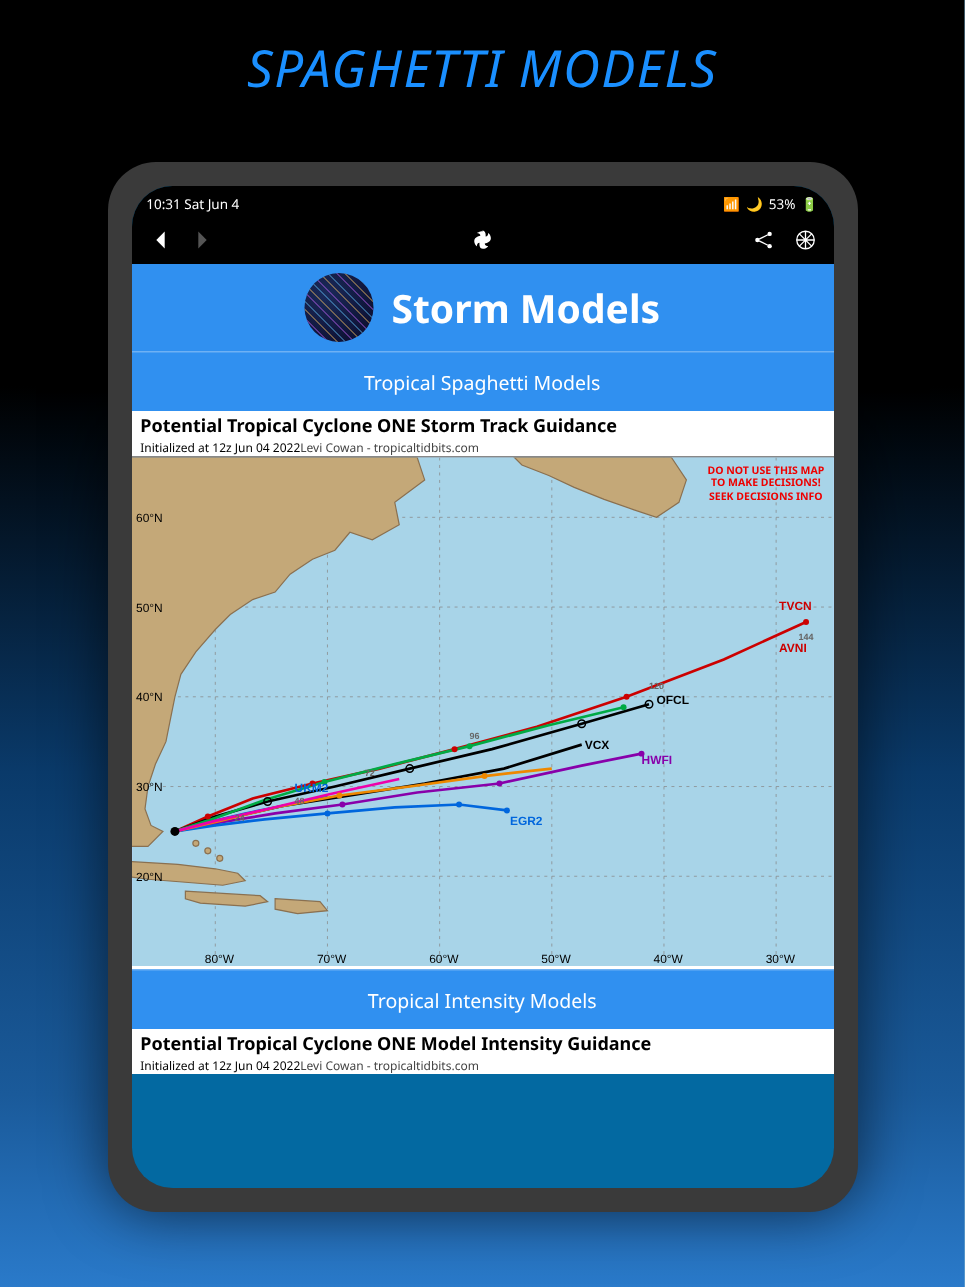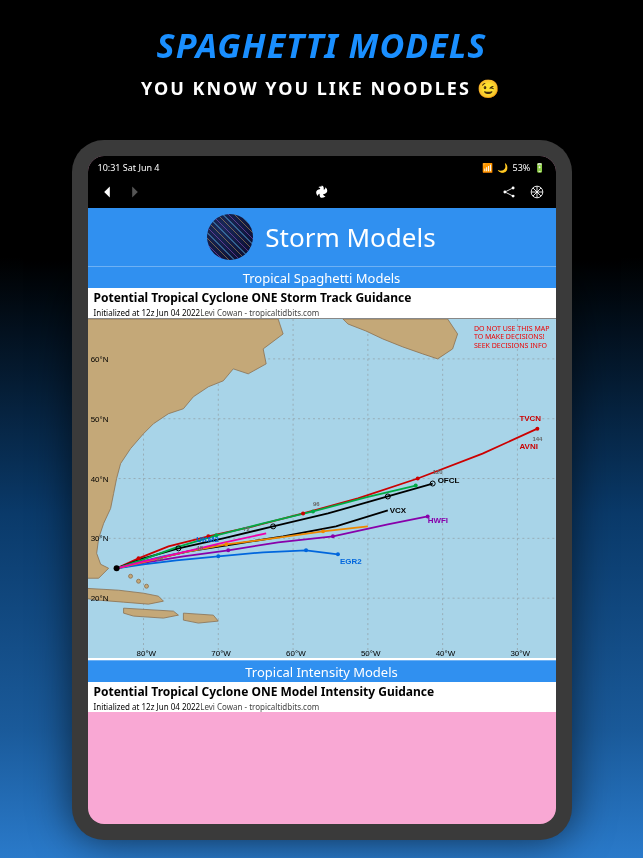--- a/index.html
+++ b/index.html
@@ -1,52 +1,51 @@
 <!DOCTYPE html>
 <html><head>
   <meta charset="utf-8">
   <style>
     *{margin:0;padding:0;box-sizing:border-box}
     body{width:643px;height:858px;background:linear-gradient(180deg,#000 0%,#000 30%,#0a3a6a 60%,#1a5a9a 85%,#2a7aca 100%);font-family:system-ui,Arial,sans-serif;overflow:hidden}
     .hero{text-align:center;padding:22px 0 10px}
-    .hero-title{color:#1a8fff;font-size:34px;font-weight:700;font-style:italic;letter-spacing:1px;text-shadow:1px 1px 0 #000}
+    .hero-title{color:#1a8fff;font-size:34px;font-weight:400;font-style:italic;letter-spacing:1px;text-shadow:1px 1px 0 #000}
     .hero-sub{color:#fff;font-size:18px;font-weight:700;letter-spacing:2px;margin-top:8px}
     .tablet{margin:30px auto 0;width:500px;height:700px;background:#3a3a3a;border-radius:32px;padding:16px;box-shadow:0 0 40px rgba(0,0,0,.6)}
-    .screen{width:100%;height:100%;background:#f9a8d4;border-radius:16px;overflow:hidden;display:flex;flex-direction:column}
+    .screen{width:100%;height:100%;background:#0369a1;border-radius:27px;overflow:hidden;display:flex;flex-direction:column}
     .status-bar{height:22px;background:#000;color:#fff;display:flex;justify-content:space-between;align-items:center;padding:0 10px;font-size:9px}
     .status-right{display:flex;gap:4px;align-items:center}
     .nav-bar{height:30px;background:#000;display:flex;justify-content:space-between;align-items:center;padding:0 12px;color:#fff}
     .nav-left,.nav-right{display:flex;gap:14px;align-items:center}
     .nav-bar svg{width:14px;height:14px;fill:#fff}
     .nav-bar .chevron-left{fill:#fff}
     .nav-bar .chevron-right{fill:#555}
     .app-header{height:58px;background:#3090f0;display:flex;align-items:center;justify-content:center;gap:12px}
     .app-icon{width:46px;height:46px;border-radius:50%;background:radial-gradient(circle at 30% 30%,#1a2a5a,#0a0a2a);position:relative;overflow:hidden}
     .app-icon::after{content:"";position:absolute;inset:0;background:repeating-linear-gradient(45deg,transparent 0 3px,rgba(255,200,100,.4) 3px 4px,transparent 4px 7px,rgba(100,200,255,.4) 7px 8px,transparent 8px 11px,rgba(200,100,255,.4) 11px 12px)}
-    .app-title{color:#fff;font-size:26px;font-weight:400}
-    .section-header{height:22px;background:#3090f0;color:#fff;font-size:13px;display:flex;align-items:center;justify-content:center;border-top:1px solid rgba(255,255,255,.3)}
+    .app-title{color:#fff;font-size:26px;font-weight:700}
+    .section-header{height:40px;background:#3090f0;color:#fff;font-size:13px;display:flex;align-items:center;justify-content:center;border-top:1px solid rgba(255,255,255,.3)}
     .map-panel{background:#fff;flex:0 0 auto}
     .map-title{font-weight:700;font-size:12px;padding:1px 6px;color:#000}
     .map-subtitle{display:flex;justify-content:flex-start;font-size:8px;padding:0 6px;color:#000}
     .map-subtitle .right{color:#444}
     .map-container{width:100%;height:340px;background:#aed6f1;position:relative;border-top:1px solid #888}
     .map-container svg{width:100%;height:100%;display:block}
-    .warning{position:absolute;top:6px;right:6px;color:#e00;font-size:7px;font-weight:400;text-align:left;line-height:1.2}
+    .warning{position:absolute;top:6px;right:6px;color:#e00;font-size:7px;font-weight:700;text-align:center;line-height:1.2}
     .intensity-panel{background:#fff;flex:0 0 auto}
     .intensity-panel .map-title{font-size:12px}
     .content{flex:1;overflow:hidden;display:flex;flex-direction:column}
     .hurricane-icon{width:12px;height:12px}
     .spacer{height:2px;background:#fff}
   </style>
 </head>
 <body>
 
 <div class="hero">
   <div class="hero-title">SPAGHETTI MODELS</div>
-  <div class="hero-sub">YOU KNOW YOU LIKE NOODLES 😉</div>
 </div>
 
 <div class="tablet">
   <div class="screen">
 
     <div class="status-bar">
       <div>
         <span>10:31</span>
         <span> </span>
         <span>Sat Jun 4</span>

